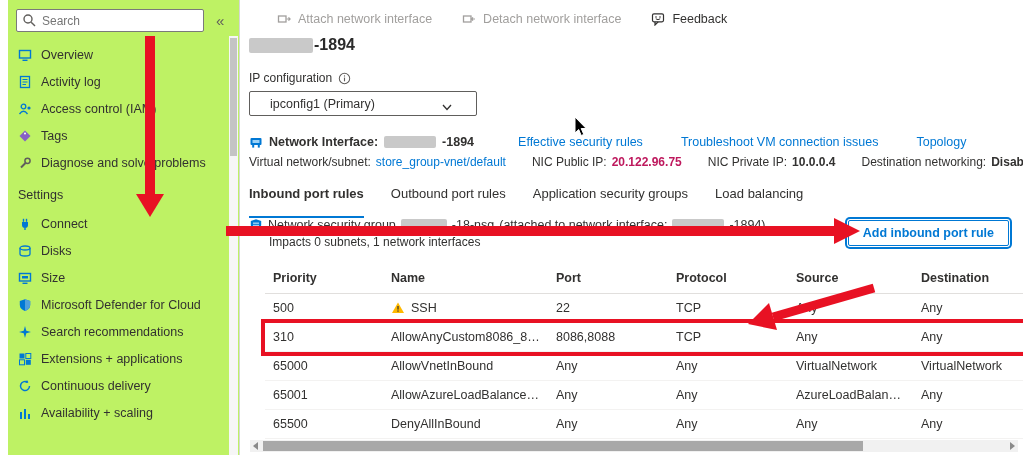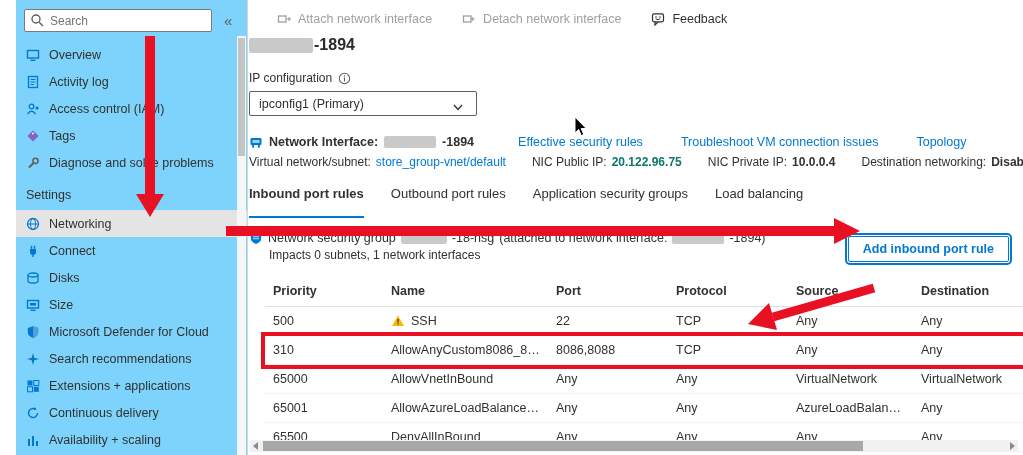--- a/index.html
+++ b/index.html
@@ -3,21 +3,21 @@
 <meta charset="utf-8">
 <style>
   * { box-sizing: border-box; margin: 0; padding: 0; }
   html,body { width:1023px; height:455px; }
   body {
     position: relative; overflow: hidden; background: #fff;
     font-family: "Liberation Sans", "DejaVu Sans", sans-serif;
     font-size: 12.5px; color: #323130;
   }
   
-  .sidebar { position:absolute; left:16px; top:0; width:232px; height:455px; background:#7dd3fc; border-right:1px solid #d6d6d6; }
+  .sidebar { position:absolute; left:8px; top:0; width:232px; height:455px; background:#bef264; border-right:1px solid #d6d6d6; }
   .search-row { display:flex; align-items:center; padding:9px 6px 6px 8px; gap:8px; }
   .search-box { position:relative; width:188px; }
   .search-box input { width:100%; height:23px; border:1px solid #7a7a7a; border-radius:2px; padding:0 6px 0 25px; font-size:12px; font-family:inherit; color:#323130; }
   .search-box .ic { position:absolute; left:6px; top:4px; }
   .collapse { color:#605e5c; font-size:15px; cursor:pointer; padding:0 4px; }
   .sb-list { margin-top:3px; }
   .sb-item { height:27px; display:flex; align-items:center; gap:9px; padding-left:10px; cursor:pointer; white-space:nowrap; }
   .sb-item.selected { background:#e4e4e4; }
   .sb-section { padding:12px 0 8px 10px; font-size:12.5px; color:#323130; }
   .ic { width:14px; height:14px; flex:0 0 14px; display:inline-block; }
@@ -27,32 +27,32 @@
   .main { position:absolute; left:233px; top:0; right:0; bottom:0; }
   .toolbar { display:flex; align-items:flex-start; gap:30px; padding:12px 0 6px 44px; }
   .tb-item { display:flex; align-items:center; gap:7px; font-size:12.5px; cursor:pointer; white-space:nowrap; }
   .tb-item.disabled { color:#a19f9d; }
   .content { padding-left:16px; }
   .page-title { margin-top:4px; font-size:16px; font-weight:700; color:#2b2b2b; display:flex; align-items:center; }
   .redact { display:inline-block; background:#c9c9c9; border-radius:2px; height:12px; width:52px; vertical-align:middle; }
   .redact.big { width:64px; height:15px; margin-right:1px; }
   .ipc-label { margin-top:17px; display:flex; align-items:center; gap:6px; font-size:12px; }
   .dropdown { margin-top:6px; width:228px; height:25px; border:1px solid #605e5c; border-radius:2px; background:#fff;
-              display:flex; align-items:center; justify-content:space-between; padding:0 9px; cursor:pointer; }
+              display:flex; align-items:center; justify-content:space-between; padding:0 20px; cursor:pointer; }
   .nic-row { margin-top:19px; display:flex; align-items:center; gap:6px; white-space:nowrap; }
   .bold { font-weight:700; }
   .nic-links { display:flex; gap:38px; margin-left:38px; }
   .link { color:#0078d4; cursor:pointer; text-decoration:none; }
   .meta-row { margin-top:6px; display:flex; align-items:center; font-size:12px; white-space:nowrap; }
   .meta-group { margin-right:26px; display:flex; gap:5px; align-items:center; }
-  .ip-blue { color:#0f766e; font-weight:700;text-align:right; }
+  .ip-blue { color:#be185d; font-weight:700;text-align:right; }
   .tabs { margin-top:17px; display:flex; gap:27px; font-size:13px; }
   .tab { padding-bottom:17px; cursor:pointer; }
   .tab.active { font-weight:600; box-shadow: inset 0 -2px 0 #0078d4; }
-  .nsg-block { margin-top:13px; display:flex; align-items:flex-end; }
+  .nsg-block { display:flex; align-items:flex-start; }
   .nsg-lines { }
   .nsg-line1 { display:flex; align-items:center; gap:5px; white-space:nowrap; }
   .impacts { margin:3px 0 0 20px; font-size:12px; color:#323130; }
   .add-btn { margin-left:auto; margin-right:14px; margin-top:2px; background:#fff; color:#0078d4; font-weight:700; font-size:12.5px;
              border:1px solid #0078d4; border-radius:2px; padding:5px 14px; cursor:pointer; font-family:inherit;
              box-shadow: 0 0 0 1px #fff, 0 0 0 3px #0078d4; }
   
   table.rules { margin:14px 0 0 16px; width:762px; border-collapse:collapse; table-layout:fixed; font-size:12.5px; }
   table.rules th { text-align:left; font-weight:600; padding:8px 8px; border-bottom:1px solid #e1dfdd; color:#323130; }
   table.rules td { padding:7px 8px; border-bottom:1px solid #f3f2f1; overflow:hidden; white-space:nowrap; text-overflow:ellipsis; }
@@ -116,28 +116,20 @@
       <span>Tags</span>
     </div>
     <div class="sb-item">
       <span class="ic"><svg viewBox="0 0 14 14" width="14" height="14">
             <line x1="3" y1="11.5" x2="7.5" y2="7" stroke="#605e5c" stroke-width="2"></line>
             <circle cx="9.5" cy="4.8" r="2.6" fill="none" stroke="#605e5c" stroke-width="1.5"></circle>
           </svg></span>
       <span>Diagnose and solve problems</span>
     </div>
     <div class="sb-section">Settings</div>
-    <div class="sb-item selected">
-      <span class="ic"><svg viewBox="0 0 14 14" width="14" height="14">
-            <circle cx="7" cy="7" r="5.5" fill="none" stroke="#0078d4" stroke-width="1.3"></circle>
-            <ellipse cx="7" cy="7" rx="2.5" ry="5.5" fill="none" stroke="#0078d4" stroke-width="1"></ellipse>
-            <line x1="1.5" y1="7" x2="12.5" y2="7" stroke="#0078d4" stroke-width="1"></line>
-          </svg></span>
-      <span>Networking</span>
-    </div>
     <div class="sb-item">
       <span class="ic"><svg viewBox="0 0 14 14" width="14" height="14">
             <path d="M4 5 H10 V8 a3 3 0 0 1 -6 0 Z" fill="#0078d4"></path>
             <line x1="5.5" y1="4.8" x2="5.5" y2="1.8" stroke="#0078d4" stroke-width="1.4"></line>
             <line x1="8.5" y1="4.8" x2="8.5" y2="1.8" stroke="#0078d4" stroke-width="1.4"></line>
             <line x1="7" y1="11" x2="7" y2="13" stroke="#0078d4" stroke-width="1.4"></line>
           </svg></span>
       <span>Connect</span>
     </div>
     <div class="sb-item">

